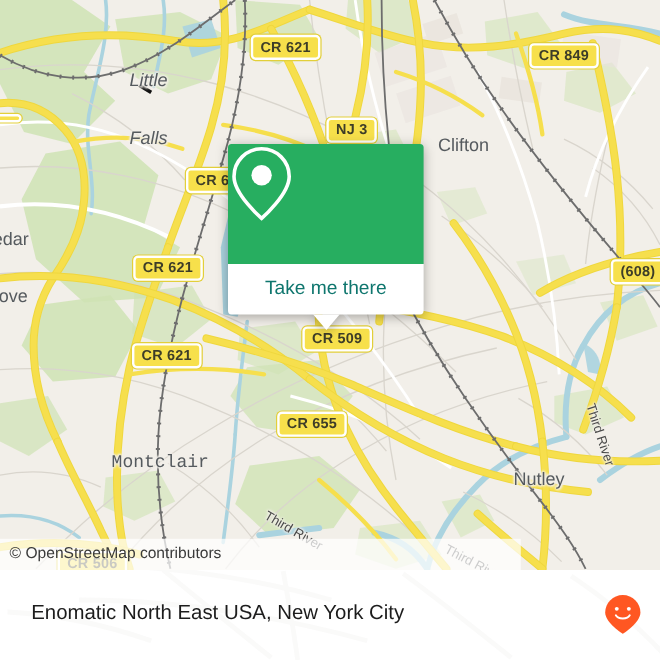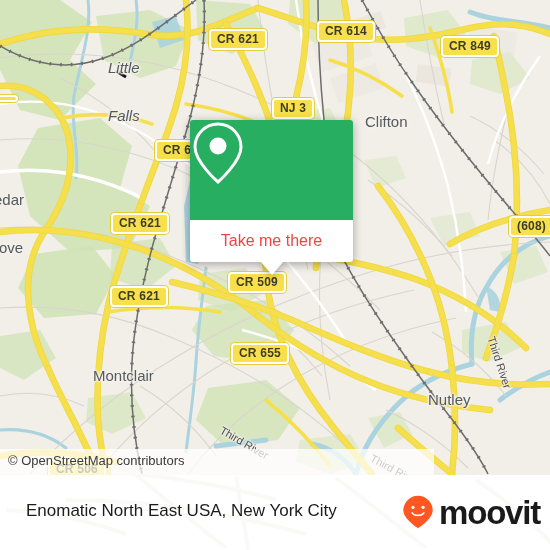--- a/index.html
+++ b/index.html
@@ -35,21 +35,21 @@
           padding:1px 6px 2px 6px;line-height:14px;white-space:nowrap;
           box-shadow:0 0 0 1px #e2cf3a;letter-spacing:.2px;}
 
   
   #popup{position:absolute;left:190px;top:120px;width:163px;
          filter:drop-shadow(0 2px 5px rgba(0,0,0,.32));}
   #popup .head{height:100px;background:#27ae60;border-radius:3px 3px 0 0;
                display:flex;align-items:center;justify-content:center;}
   #popup .foot{height:42px;background:#fff;border-radius:0 0 3px 3px;
                display:flex;align-items:center;justify-content:center;}
-  #popup .foot span{font-size:16px;color:#ef4444;}
+  #popup .foot span{font-size:16px;color:#0f766e;}
   #popup .tail{position:absolute;left:50%;margin-left:-11px;top:142px;
                width:0;height:0;border-left:11px solid transparent;
                border-right:11px solid transparent;border-top:13px solid #fff;}
 
   
   #bottom{position:absolute;left:0;top:475px;width:550px;height:75px;
           background:#fff;overflow:hidden;margin-left:6px;}
   #bottom .ghost{position:absolute;left:0;top:-475px;width:550px;height:550px;
                  opacity:.07;}
   #title{position:absolute;left:20px;top:26px;font-size:17px;color:#1c1c1c;
@@ -256,36 +256,35 @@
       <div>Falls</div>
     </div>
 
     <div class="plabel two" style="left:-6px;top:160px;">
       <div>edar</div>
       <div>rove</div>
     </div>
 
     <div class="plabel" style="left:365px;top:114px;">Clifton</div>
 
-    <div class="plabel" style="left:93px;top:368px;">Montclair</div>
+    <div class="plabel" style="left:93px;top:378px;font-family:Liberation Mono, monospace;">Montclair</div>
 
     <div class="plabel" style="left:388px;top:392px;margin-left:40px;">Nutley</div>
 
     <div class="river" style="left:497px;top:335px;transform:rotate(72deg);transform-origin:0 0;">Third River</div>
     <div class="river" style="left:224px;top:424px;transform:rotate(30deg);transform-origin:0 0;">Third River</div>
     <div class="river" style="left:374px;top:452px;transform:rotate(28deg);transform-origin:0 0;">Third River</div>
 
     <div class="shield" style="left:209px;top:29px;">CR 621</div>
-    <div class="shield" style="left:317px;top:21px;">CR 614</div>
     <div class="shield" style="left:441px;top:36px;">CR 849</div>
     <div class="shield" style="left:272px;top:98px;">NJ 3</div>
     <div class="shield" style="left:155px;top:140px;">CR 62</div>
     <div class="shield" style="left:111px;top:213px;">CR 621</div>
     <div class="shield" style="left:509px;top:216px;">(608)</div>
-    <div class="shield" style="left:228px;top:272px;">CR 509</div>
+    <div class="shield" style="left:252px;top:272px;">CR 509</div>
     <div class="shield" style="left:110px;top:286px;">CR 621</div>
     <div class="shield" style="left:231px;top:343px;">CR 655</div>
     <div class="shield" style="left:48px;top:459px;">CR 506</div>
     <div class="shield" style="left:-14px;top:95px;width:16px;"></div>
 
     <div id="popup">
       <div class="head">
         <svg width="56" height="66" viewBox="0 0 56 66">
           <path d="M28 4 C15.3 4 5 14.3 5 27 C5 42 28 62 28 62 C28 62 51 42 51 27 C51 14.3 40.7 4 28 4 Z" fill="none" stroke="#ffffff" stroke-width="3"></path>
           <circle cx="28" cy="26" r="8.5" fill="#ffffff"></circle>
@@ -317,17 +316,16 @@
 
     <div id="title">Enomatic North East USA, New York City</div>
 
     <div id="brand">
       <svg class="pin" viewBox="0 0 40 44">
         <path d="M20 1 C9.5 1 1 9.5 1 20 C1 31 20 43 20 43 C20 43 39 31 39 20 C39 9.5 30.5 1 20 1 Z" fill="#ff5722"></path>
         <circle cx="13.5" cy="16" r="2.1" fill="#fff"></circle>
         <circle cx="26.5" cy="16" r="2.1" fill="#fff"></circle>
         <path d="M12.5 23 C15 27.5 25 27.5 27.5 23" stroke="#fff" stroke-width="2.1" fill="none" stroke-linecap="round"></path>
       </svg>
-      <span class="word">moovit</span>
     </div>
   </div>
 
 </div>
 
 </body></html>

